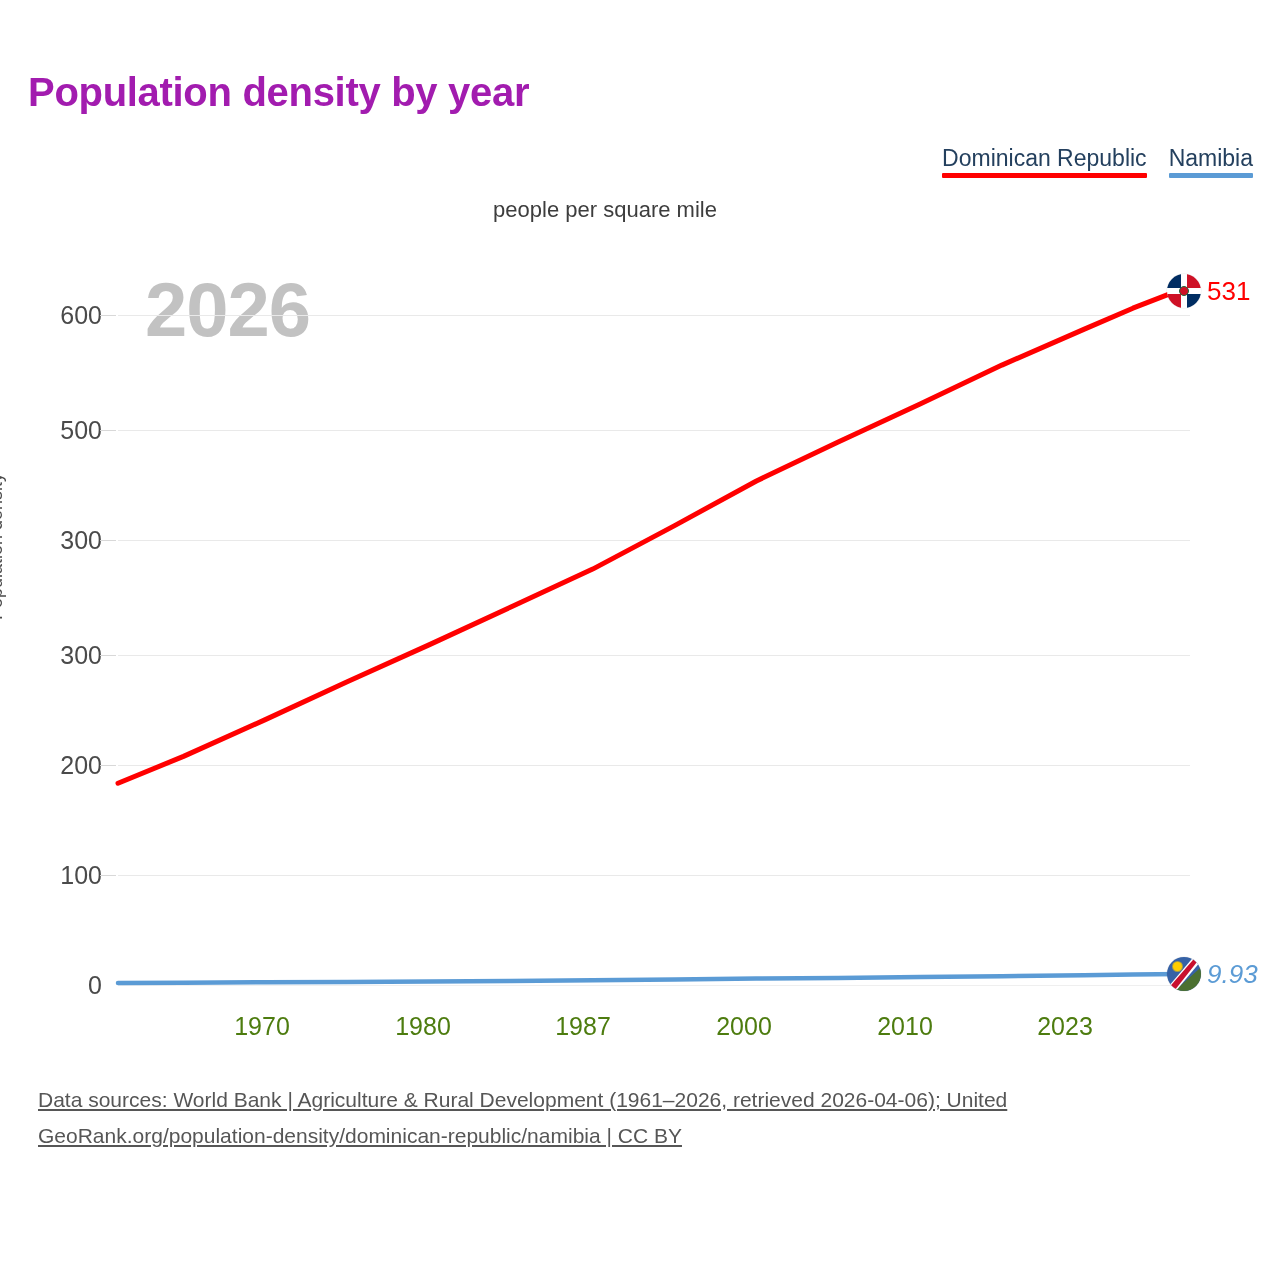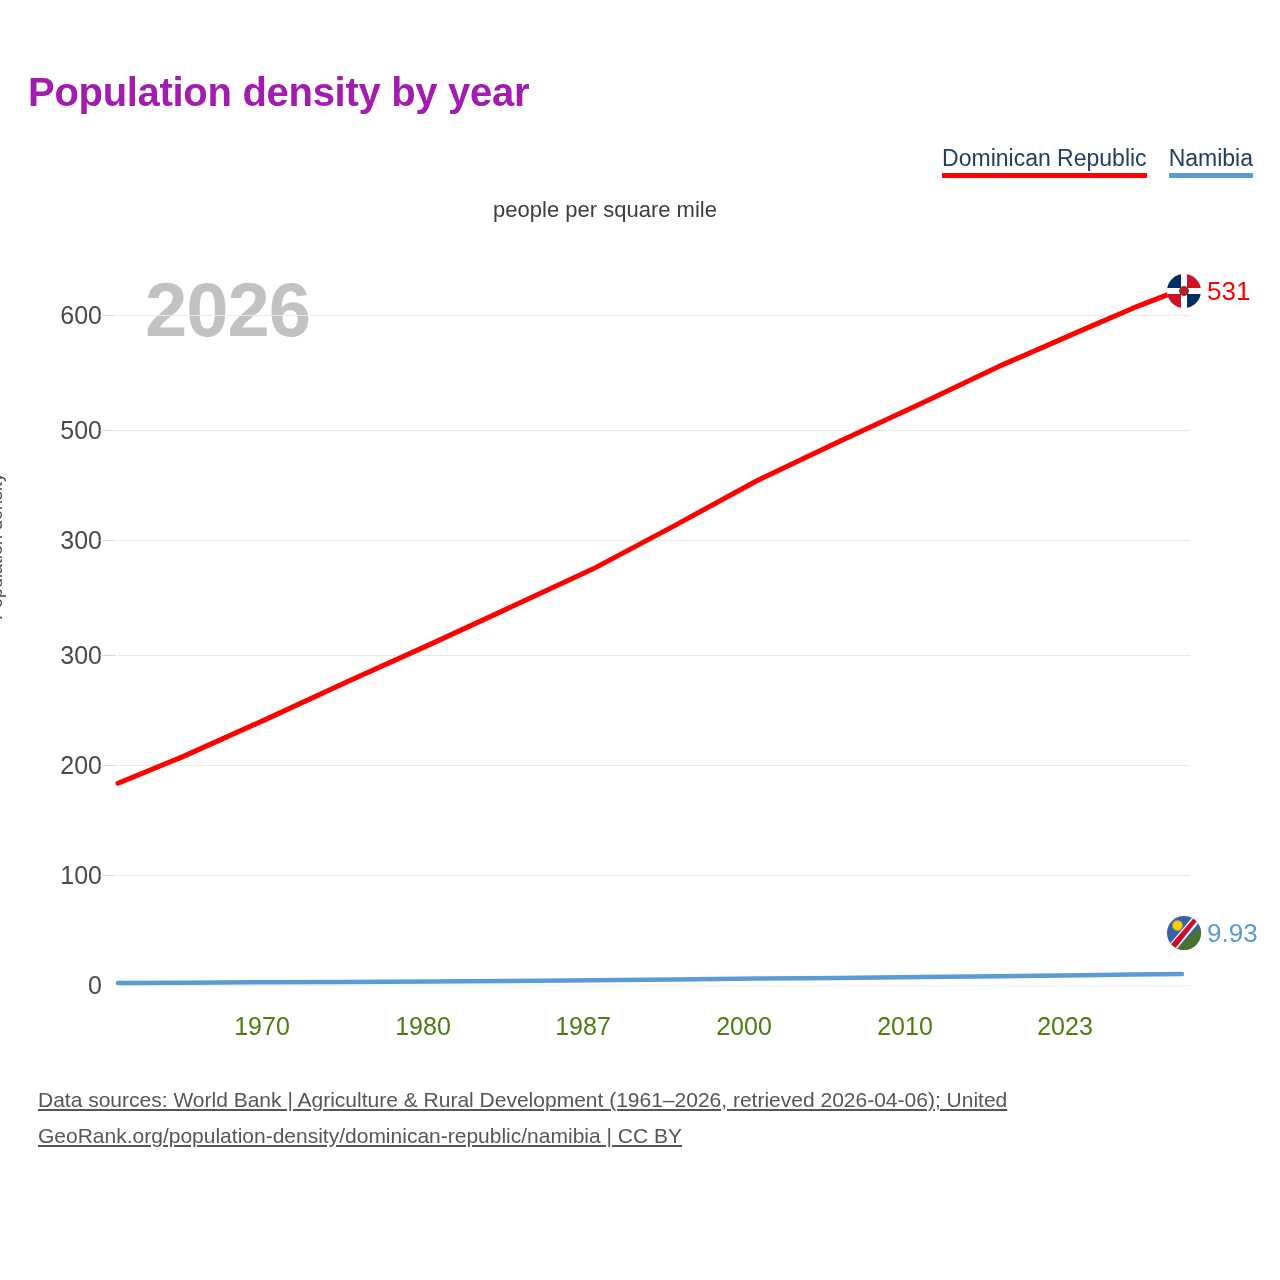--- a/index.html
+++ b/index.html
@@ -276,21 +276,21 @@
     <span class="flag-badge flag-do">
       <span class="q q1"></span>
         <span class="q q2"></span>
         <span class="q q3"></span>
         <span class="q q4"></span>
       <span class="emblem"></span>
     </span>
     <span class="endpoint-value" style="color:#FF0000">531</span>
   </div>
 
-  <div class="endpoint" style="left:1167px; top:933px;">
+  <div class="endpoint" style="left:1167px; top:974px;font-style:italic;">
     <span class="flag-badge flag-na">
       <span class="green"></span>
         <span class="stripe"></span>
         <span class="stripe-red"></span>
         <span class="sun"></span>
     </span>
     <span class="endpoint-value" style="color:#5B9BD5">9.93</span>
   </div>
 
   <div id="footer">

